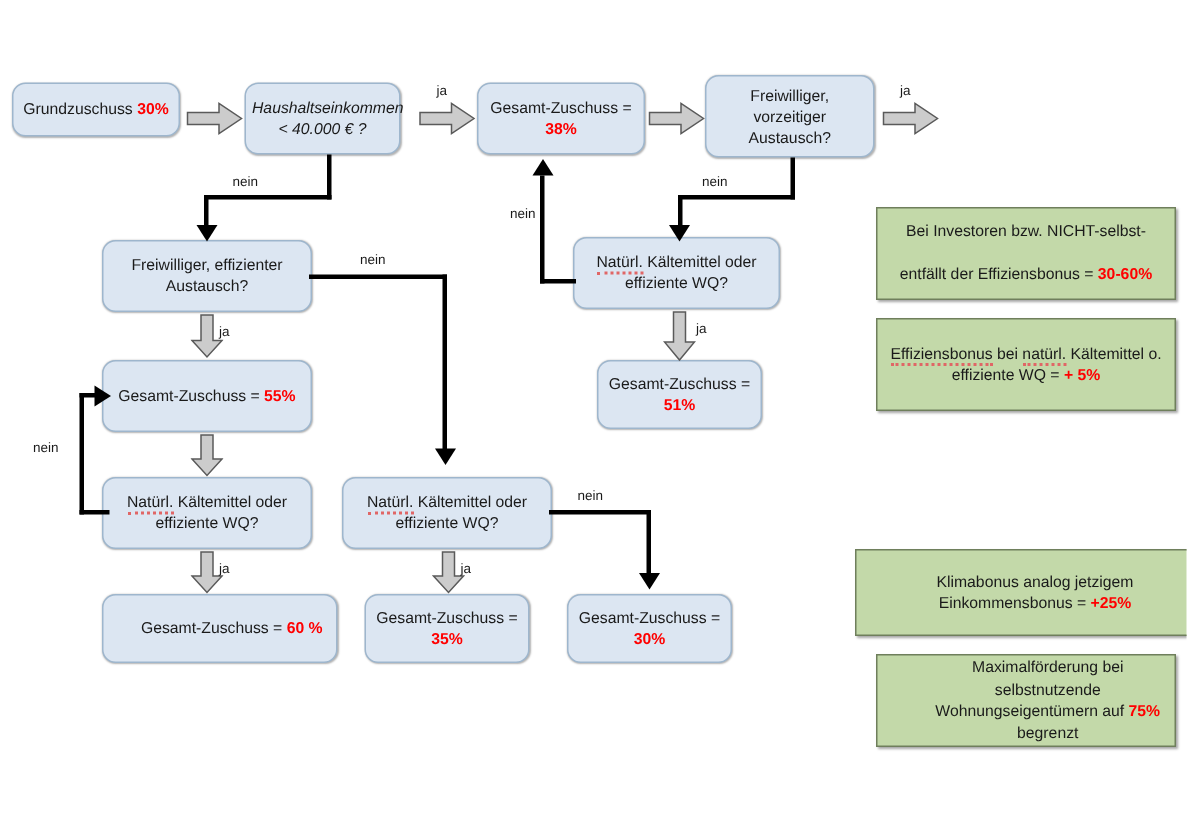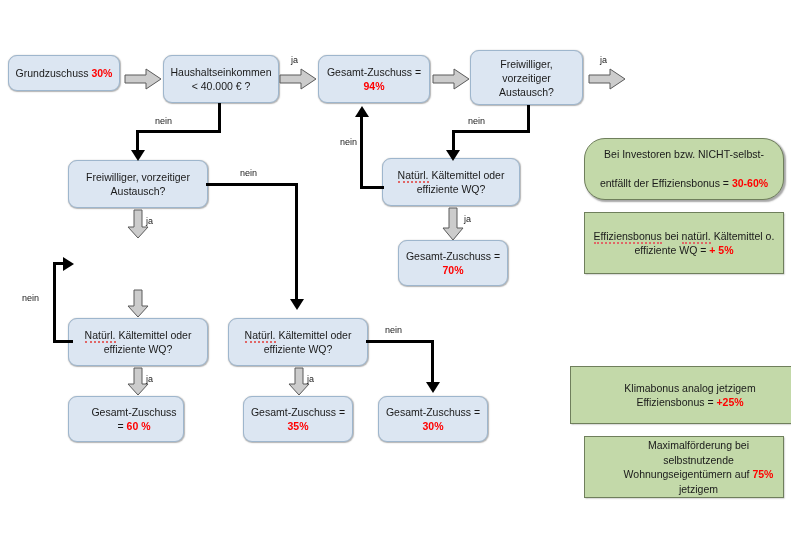--- a/index.html
+++ b/index.html
@@ -78,31 +78,31 @@
 <body>
 
 <div id="stage">
 
   <div class="node" style="left:8px;top:55px;width:112px;height:36px;">
     <span class="t">
       <span>Grundzuschuss </span><span class="pct">30%</span>
     </span>
   </div>
 
-  <div class="node" style="left:163px;top:55px;width:116px;height:48px;">
+  <div class="node" style="left:163px;top:55px;width:104px;height:48px;font-style:italic;">
     <span class="t">
       <span>Haushaltseinkommen</span><br>
       <span>&lt; 40.000 € ?</span>
     </span>
   </div>
 
   <div class="node" style="left:318px;top:55px;width:112px;height:48px;">
     <span class="t">
       <span>Gesamt-Zuschuss =</span><br>
-      <span class="pct">94%</span>
+      <span class="pct">38%</span>
     </span>
   </div>
 
   <div class="node" style="left:470px;top:50px;width:113px;height:55px;">
     <span class="t">
       <span>Freiwilliger,</span><br>
       <span>vorzeitiger</span><br>
       <span>Austausch?</span>
     </span>
   </div>
@@ -111,40 +111,45 @@
   <div class="node" style="left:382px;top:158px;width:138px;height:48px;">
     <span class="t">
       <span class="sq-u">Natürl.</span><span> Kältemittel oder</span><br>
       <span>effiziente WQ?</span>
     </span>
   </div>
 
   <div class="node" style="left:398px;top:240px;width:110px;height:46px;">
     <span class="t">
       <span>Gesamt-Zuschuss =</span><br>
-      <span class="pct">70%</span>
+      <span class="pct">51%</span>
     </span>
   </div>
 
   <div class="node" style="left:68px;top:160px;width:140px;height:48px;">
     <span class="t">
-      <span>Freiwilliger, vorzeitiger</span><br>
+      <span>Freiwilliger, effizienter</span><br>
       <span>Austausch?</span>
     </span>
   </div>
 
+  <div class="node" style="left:68px;top:240px;width:140px;height:48px;">
+    <span class="t">
+      <span>Gesamt-Zuschuss = </span><span class="pct">55%</span>
+    </span>
+  </div>
 
   <div class="node" style="left:68px;top:318px;width:140px;height:48px;">
     <span class="t">
       <span class="sq-u">Natürl.</span><span> Kältemittel oder</span><br>
       <span>effiziente WQ?</span>
     </span>
   </div>
 
-  <div class="node" style="left:68px;top:396px;width:116px;height:46px;padding-left:20px;">
+  <div class="node" style="left:68px;top:396px;width:157px;height:46px;padding-left:20px;">
     <span class="t">
       <span>Gesamt-Zuschuss = </span><span class="pct">60 %</span>
     </span>
   </div>
 
   <div class="node" style="left:228px;top:318px;width:140px;height:48px;">
     <span class="t">
       <span class="sq-u">Natürl.</span><span> Kältemittel oder</span><br>
       <span>effiziente WQ?</span>
     </span>
@@ -256,44 +261,44 @@
 
   <div class="elabel" style="left:146px;top:374px;">ja</div>
 
   <div class="elabel" style="left:307px;top:374px;">ja</div>
 
   <div class="ln lnh" style="left:366px;top:340px;width:68px;"></div>
   <div class="ln lnv" style="left:431px;top:340px;height:44px;"></div>
   <div class="ah ah-down" style="left:426px;top:382px;"></div>
   <div class="elabel" style="left:385px;top:325px;">nein</div>
 
-  <div class="note" style="left:584px;top:138px;width:200px;height:62px;border-radius:21px;">
+  <div class="note" style="left:584px;top:138px;width:200px;height:62px;">
     <span class="t">
       <span>Bei Investoren bzw. NICHT-selbst-</span><br>
       <br>
       <span>entfällt der Effiziensbonus = </span><span class="pct">30-60%</span>
     </span>
   </div>
 
   <div class="note" style="left:584px;top:212px;width:200px;height:62px;">
     <span class="t">
       <span class="sq-u">Effiziensbonus</span><span> bei </span><span class="sq-u">natürl.</span><span> Kältemittel o.</span><br>
       <span>effiziente WQ = </span><span class="pct">+ 5%</span>
     </span>
   </div>
 
 
   <div class="note" style="left:570px;top:366px;width:240px;height:58px;">
     <span class="t">
       <span>Klimabonus analog jetzigem</span><br>
-      <span>Effiziensbonus = </span><span class="pct">+25%</span>
+      <span>Einkommensbonus = </span><span class="pct">+25%</span>
     </span>
   </div>
 
   <div class="note" style="left:584px;top:436px;width:200px;height:62px;padding-left:35px;">
     <span class="t">
       <span>Maximalförderung bei selbstnutzende</span><br>
       <span>Wohnungseigentümern auf </span><span class="pct">75%</span><br>
-      <span>jetzigem</span>
+      <span>begrenzt</span>
     </span>
   </div>
 
 </div>
 
 </body></html>

